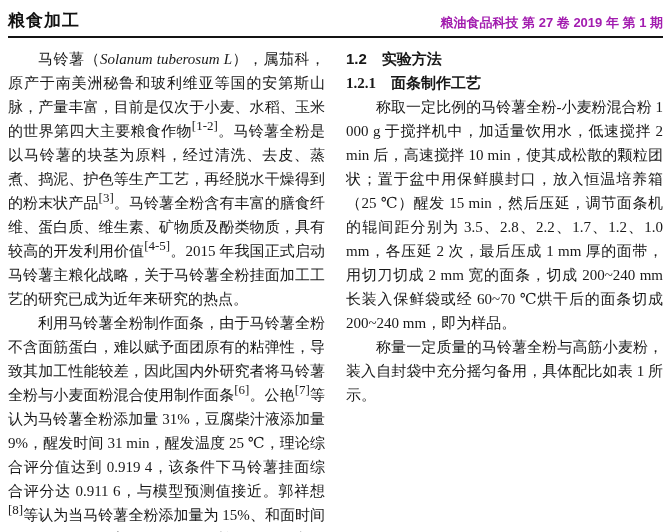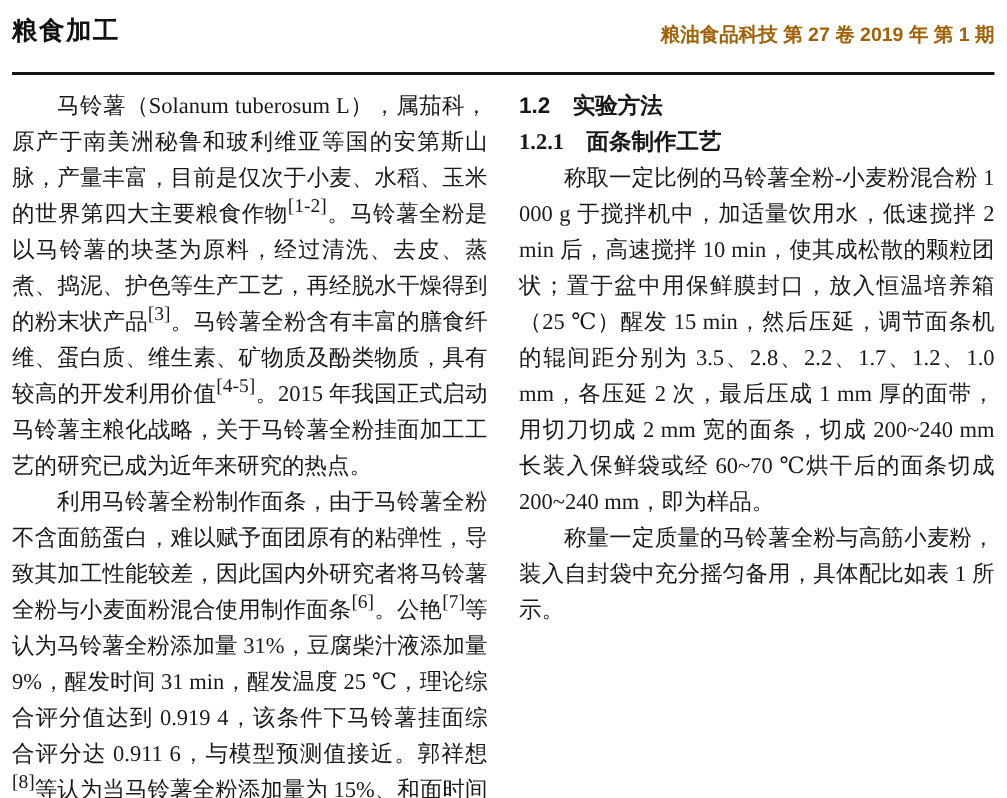--- a/index.html
+++ b/index.html
@@ -9,38 +9,38 @@
     overflow: hidden;
   }
   .page {
     position: relative;
     width: 671px; height: 532px;
     overflow: hidden;
     color: #161616;
   }
   .header {
     margin: 0 8px;
-    padding: 9px 0 16px 0;
+    padding: 9px 0 4px 0;
     display: flex;
     justify-content: space-between;
     align-items: flex-end;
     border-bottom: 2px solid #141414;
   }
   .header-left {
     font-family: "Liberation Sans", "DejaVu Sans", sans-serif;
     font-weight: 700;
     font-size: 17px;
     letter-spacing: 1px;
     color: #111;
   }
   .header-right {
     font-family: "Liberation Sans", "DejaVu Sans", sans-serif;
     font-weight: 600;
     font-size: 13px;
-    color: #a16207;
+    color: #a21caf;
   }
   .columns {
     display: flex;
     gap: 21px;
     margin: 9px 8px 0 8px;
   }
   .col {
     width: 318px;
     font-family: "Liberation Serif", "DejaVu Serif", serif;
     font-size: 15px;
@@ -54,21 +54,21 @@
   .heading1 {
     font-family: Liberation Sans, sans-serif;
     font-weight: 700;
   }
   .heading2 { font-weight: 700; }
   sup {
     font-size: 13px;
     line-height: 0;
     vertical-align: super;
   }
-  .italic { }
+  .italic { font-style: italic; }
 </style>
 </head>
 <body>
 
 <div class="page">
   <div class="header">
     <span class="header-left">粮食加工</span>
     <span class="header-right">粮油食品科技 第 27 卷  2019 年  第 1 期</span>
   </div>
   <div class="columns">

